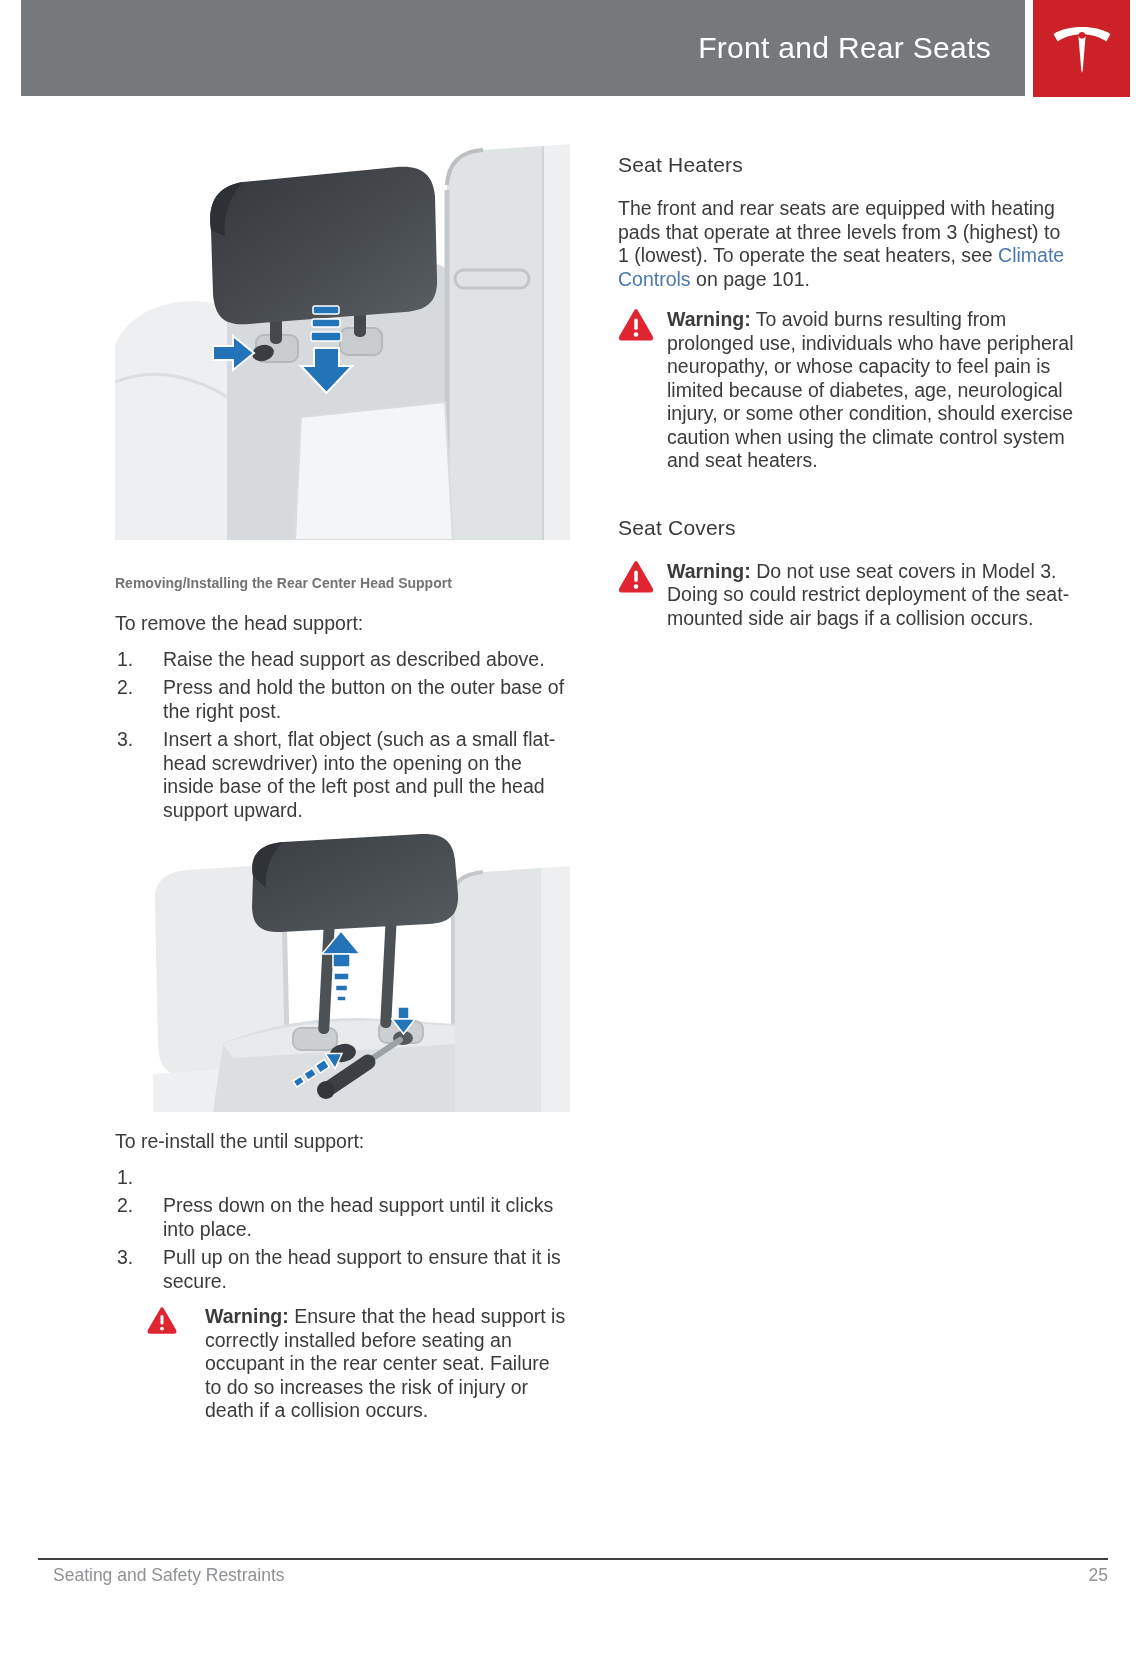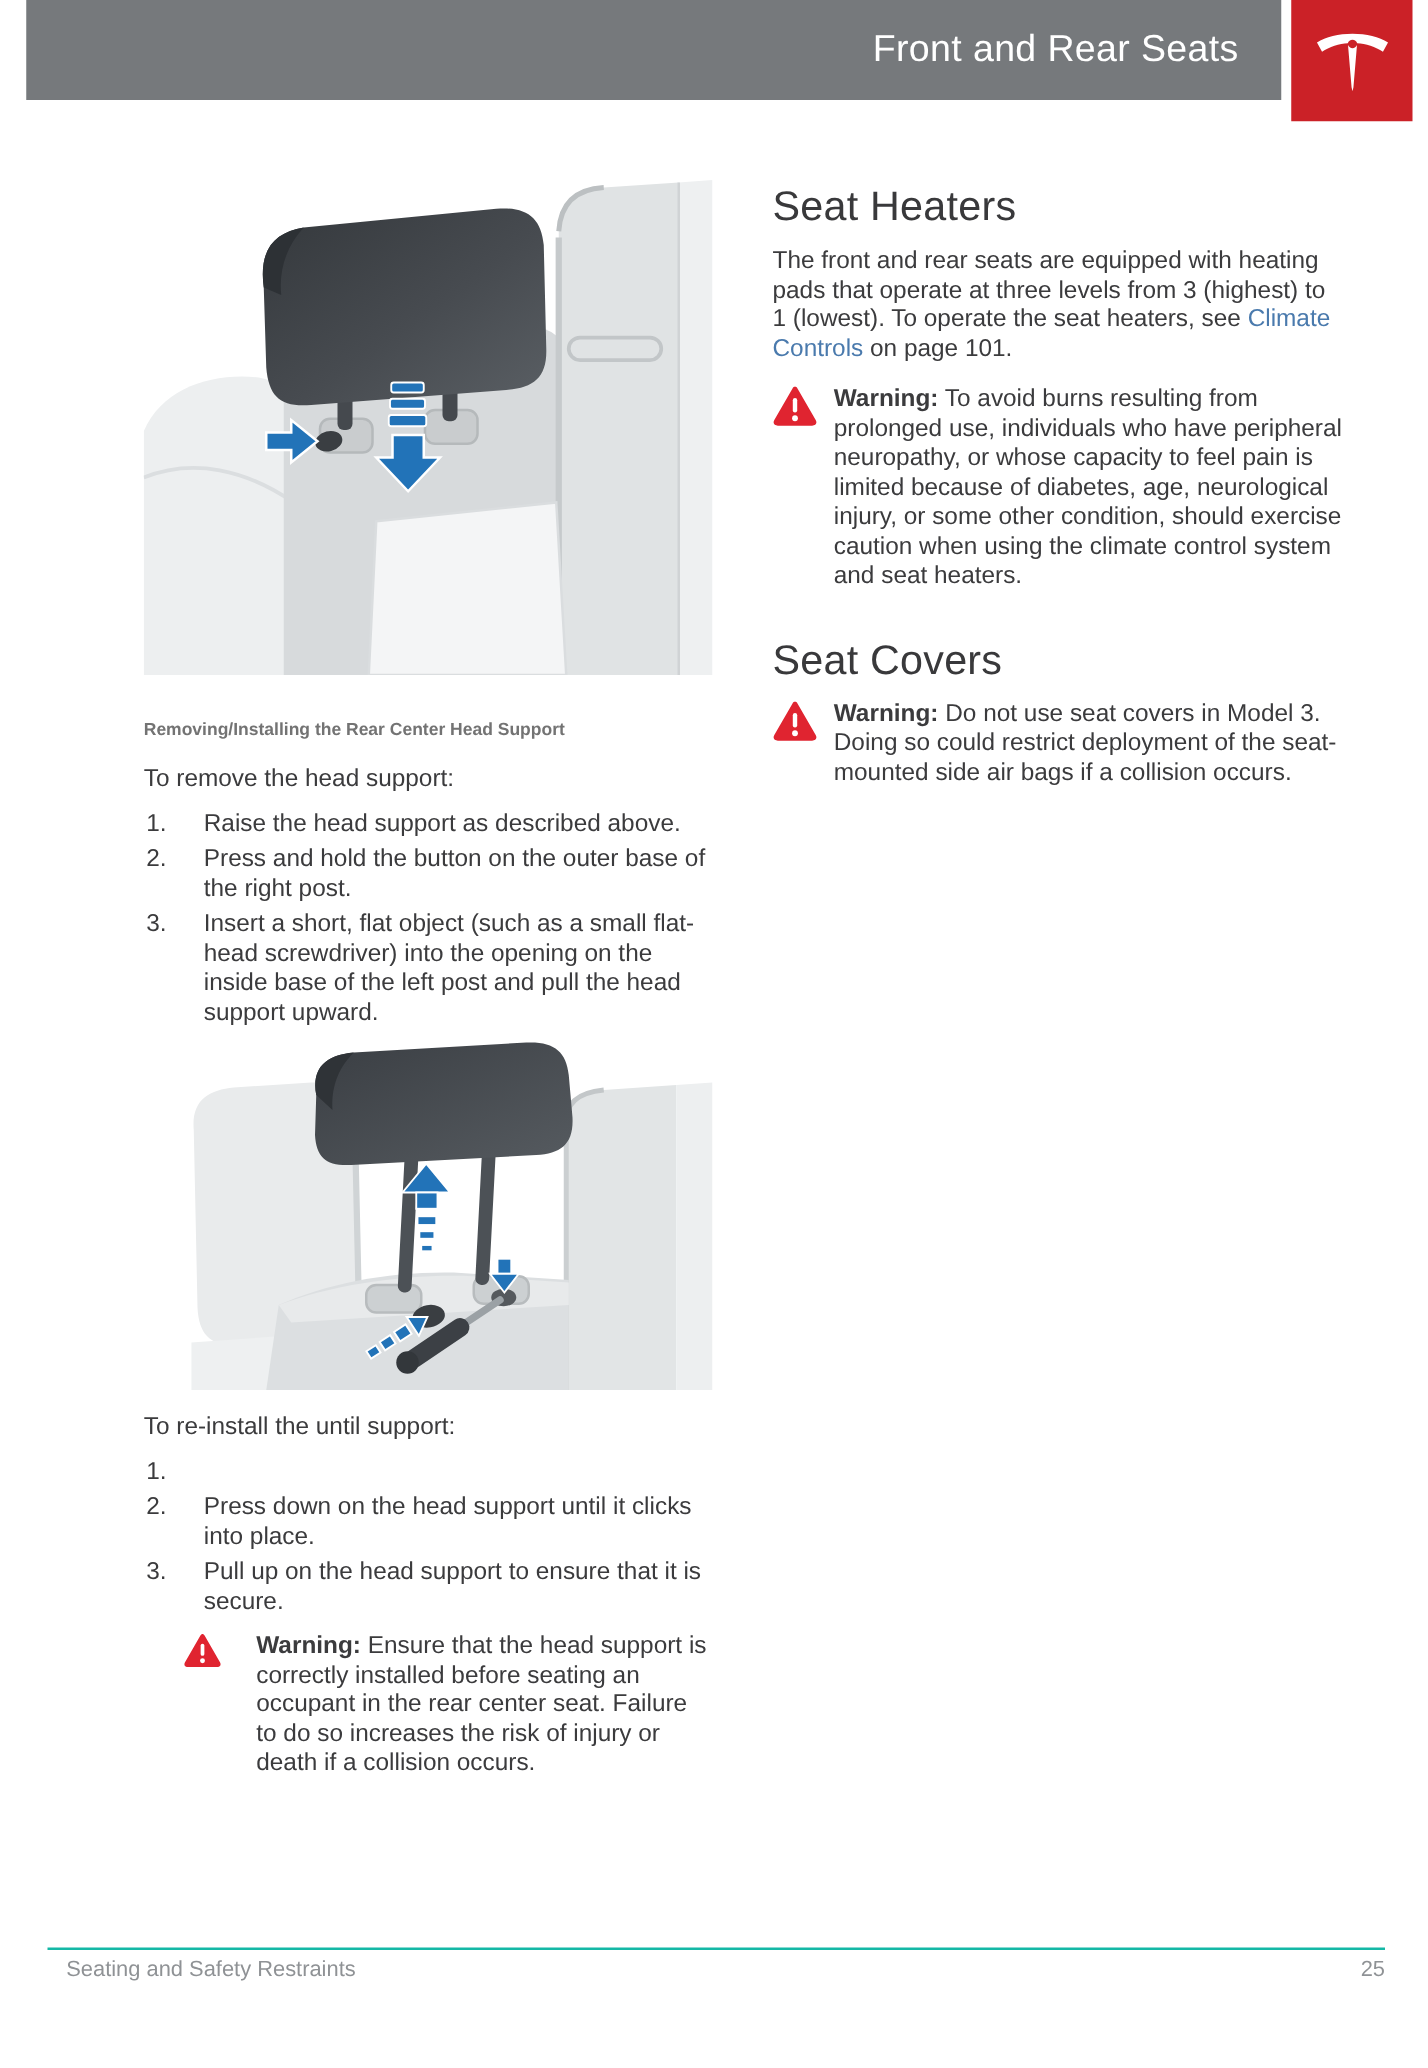--- a/index.html
+++ b/index.html
@@ -3,21 +3,21 @@
 <meta charset="utf-8">
 <style>
   html,body{margin:0;padding:0;}
   body{
     width:1142px;height:1654px;position:relative;background:#ffffff;
     font-family:"Liberation Sans", sans-serif;color:#3b3b3d;
     overflow:hidden;
   }
   
   .header-bar{
-    position:absolute;left:21px;top:0;width:1004px;height:80px;
+    position:absolute;left:21px;top:0;width:1004px;height:96px;
     background:#76797c;display:flex;align-items:center;justify-content:flex-end;
   }
   .header-title{
     color:#ffffff;font-size:30px;font-weight:400;letter-spacing:.3px;
     padding-right:34px;white-space:nowrap;
   }
   .logo-box{
     position:absolute;left:1033px;top:0;width:97px;height:97px;
     background:#cb2127;display:flex;align-items:center;justify-content:center;
   }
@@ -38,31 +38,31 @@
   .steps{margin:0 0 0 0;}
   .step{display:flex;margin-bottom:5px;}
   .step-num{width:46px;flex-shrink:0;padding-left:2px;}
   .step-text{flex:1;}
   .warning{display:flex;align-items:flex-start;justify-content:center;}
   .warning-left{margin-left:32px;margin-top:12px;}
   .warning-left .warn-icon{width:30px;height:27px;margin-right:28px;margin-top:2px;flex-shrink:0;}
   .warning-right .warn-icon{width:36px;height:32px;margin-right:13px;margin-top:1px;flex-shrink:0;}
   .warn-label{font-weight:700;}
   .section-heading{
-    font-size:33px;line-height:30px;font-weight:400;color:#39393b;
+    font-size:21px;line-height:30px;font-weight:400;color:#39393b;
     margin:0 0 17px 0;letter-spacing:.2px;
   }
   .para{margin:0 0 17px 0;}
   .doc-link{color:#4a7aad;text-decoration:none;cursor:pointer;}
   .warning-right{margin-bottom:40px;}
   .sect-gap{margin-top:2px;}
   
   .footer{
     position:absolute;left:38px;right:34px;top:1558px;
-    border-top:2px solid #14b8a6;
+    border-top:2px solid #404040;
   }
   .footer-inner{
     display:flex;justify-content:space-between;align-items:baseline;
     padding-top:5px;font-size:17.5px;color:#8f9295;
   }
   .footer-left{padding-left:15px;}
 </style>
 </head>
 <body>
 

